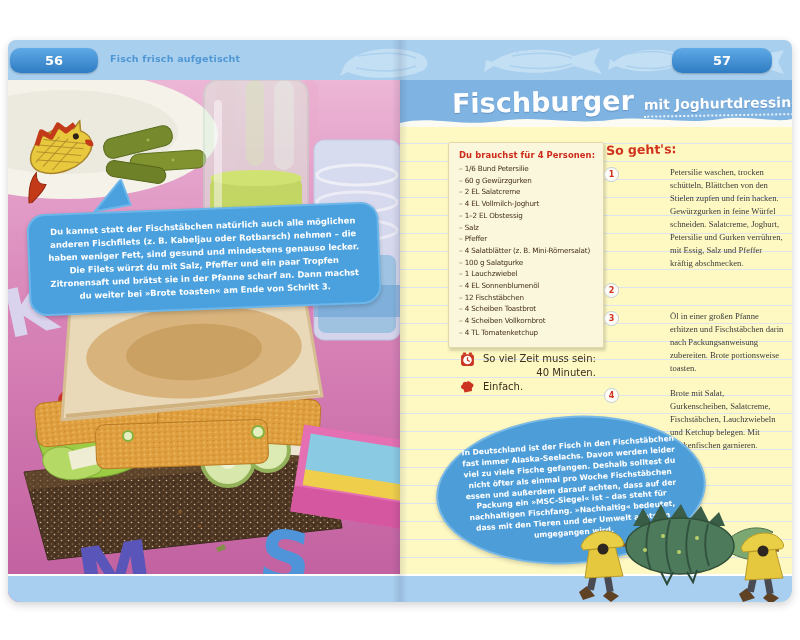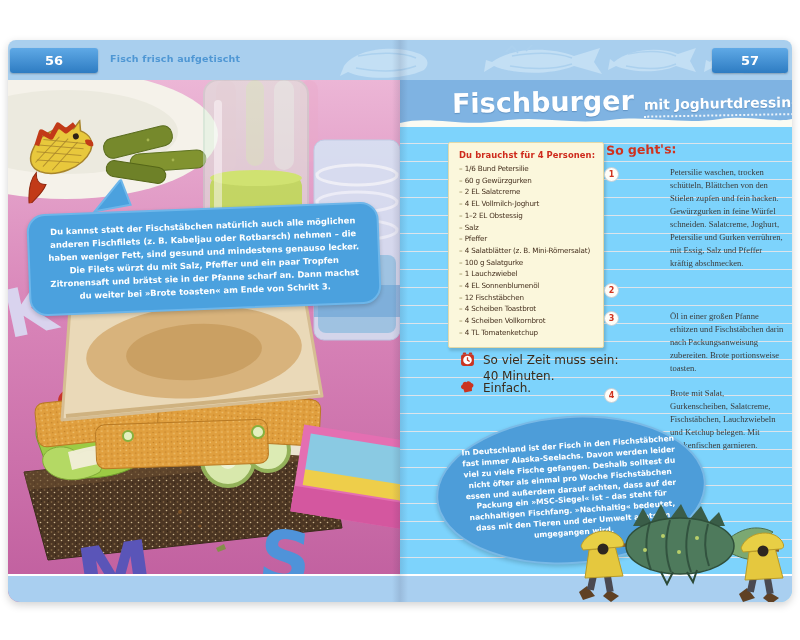--- a/index.html
+++ b/index.html
@@ -4,64 +4,64 @@
 <style>
   html,body{margin:0;padding:0;background:#fff;}
   .screen{position:relative;width:800px;height:640px;background:#ffffff;overflow:hidden;
           font-family:"DejaVu Sans",sans-serif;}
   .spread{position:absolute;left:8px;top:40px;width:784px;height:562px;background:#fbfbf3;
           border-radius:8px 8px 12px 12px;overflow:hidden;box-shadow:0 3px 9px rgba(0,0,0,.18);}
 
   
   .topband{position:absolute;left:0;top:0;width:784px;height:40px;background:#a9cfee;z-index:20;}
   .tab{position:absolute;top:8px;height:25px;background:linear-gradient(#5fa9e6,#2e7cc2);
-       border-radius:3px;display:flex;align-items:center;justify-content:center;
+       border-radius:10px;display:flex;align-items:center;justify-content:center;
        color:#fff;font-weight:bold;font-size:13px;box-shadow:0 1px 2px rgba(0,0,0,.25);}
   .tab-left{left:2px;width:88px;}
-  .tab-right{right:4px;width:76px;align-items:center;}
+  .tab-right{right:20px;width:100px;align-items:center;}
   .tagline{position:absolute;left:102px;top:13px;font-size:9.5px;font-weight:bold;
            color:#4f97d4;letter-spacing:.2px;}
   .silfish{position:absolute;top:4px;opacity:.85;}
 
   
   .photo{position:absolute;left:0;top:40px;width:392px;height:522px;z-index:5;}
 
   
   .bubble{position:absolute;left:20px;top:168px;width:352px;min-height:96px;background:#4ba1de;
           border:2px solid #6db6ea;border-radius:18px;color:#fff;font-weight:bold;font-size:8.4px;
           line-height:1.55;text-align:center;padding:10px 14px;box-sizing:border-box;
           transform:rotate(-2.2deg);z-index:25;box-shadow:0 2px 4px rgba(0,0,0,.18);}
   .bubble-tail{position:absolute;left:84px;top:140px;z-index:24;transform:rotate(-4deg);}
 
   
   .redfish{position:absolute;left:8px;top:82px;z-index:30;transform:rotate(-6deg);}
 
   
-  .paper{position:absolute;left:392px;top:40px;width:392px;height:522px;background:#7dd3fc;z-index:5;}
+  .paper{position:absolute;left:392px;top:40px;width:392px;height:522px;background:#fef9c3;z-index:5;}
   .ruled{position:absolute;left:0;right:0;top:46px;bottom:26px;
          background:repeating-linear-gradient(to bottom,transparent 0 17px,#dde4eb 17px 18px);}
   .titleband{position:absolute;left:0;top:0;width:392px;height:46px;background:#7fb3e2;}
   .titlerow{position:absolute;left:52px;top:5px;display:flex;align-items:baseline;gap:10px;
             color:#fff;transform:rotate(-1deg);white-space:nowrap;}
   .title-main{font-size:27px;font-weight:bold;text-shadow:0 1px 1px rgba(40,90,140,.35);}
   .title-sub{font-size:14px;font-weight:bold;border-bottom:2px dotted rgba(255,255,255,.85);
              padding-bottom:3px;text-shadow:0 1px 1px rgba(40,90,140,.35);}
   .titlewave{position:absolute;left:0;bottom:-1px;width:392px;height:14px;}
 
   
   .note{position:absolute;left:48px;top:62px;width:156px;height:206px;background:#fbf7dc;
         border:1px solid #e3d9a8;border-radius:2px;box-shadow:1.5px 2.5px 3px rgba(0,0,0,.15);
         padding:7px 6px 2px 10px;box-sizing:border-box;}
   .note-head{font-size:8.4px;font-weight:bold;color:#ce2a1c;margin-bottom:3px;letter-spacing:.1px;}
   .ing-row{font-size:7.2px;line-height:11.7px;color:#45301e;letter-spacing:-.2px;white-space:nowrap;}
   .ing-row::before{content:"– ";color:#b0a678;font-weight:bold;}
 
   
   .metarow{position:absolute;left:60px;display:flex;gap:8px;align-items:flex-start;}
-  .metarow .txt{font-size:12px;color:#3b2c1c;line-height:1.35;}
+  .metarow .txt{font-size:10px;color:#3b2c1c;line-height:1.35;text-align:right;}
 
   
   .sogehts{position:absolute;left:206px;top:62px;font-size:12.5px;font-weight:bold;color:#d0321e;
            transform:rotate(-1.5deg);}
   .steps{position:absolute;left:204px;top:86px;width:180px;}
   .step{display:flex;gap:7px;margin-bottom:12px;}
   .step-num{flex:0 0 auto;width:13px;height:13px;border-radius:50%;border:1px solid #c3ced6;
             background:#fffdf8;color:#d0321e;font-size:8px;font-weight:bold;display:flex;
             align-items:center;justify-content:center;margin-top:1px;}
   .step-text{font-family:"Liberation Serif",serif;font-size:8.6px;line-height:13px;color:#3b3b3b;margin-left:44px;}

